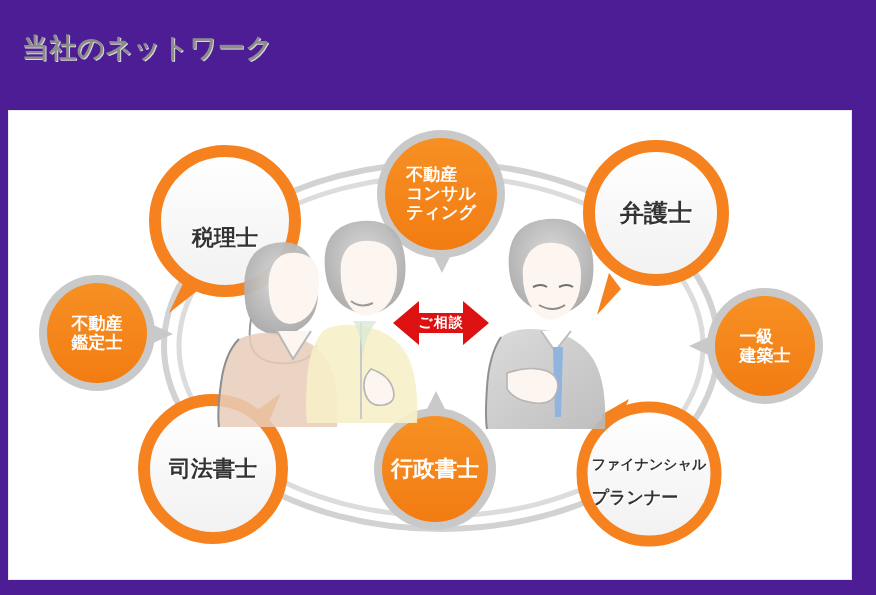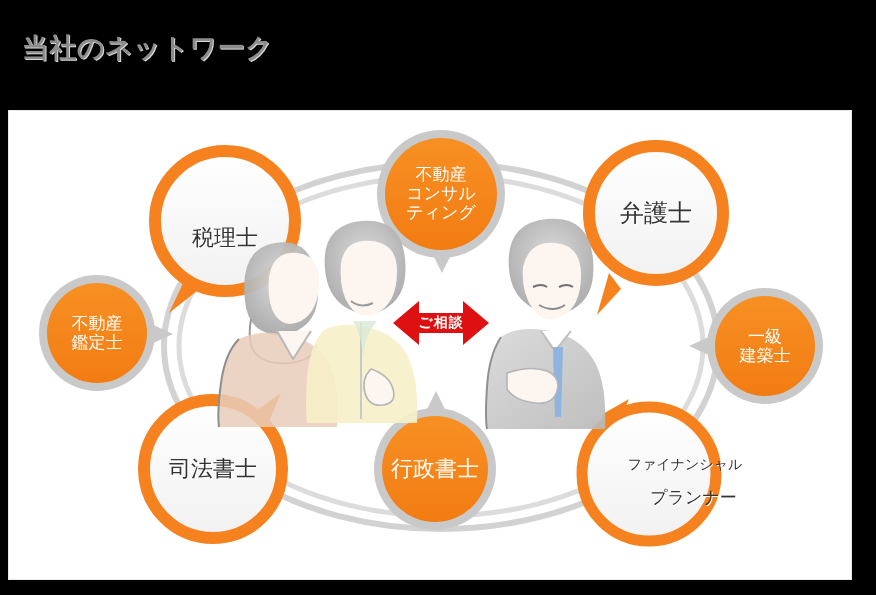--- a/index.html
+++ b/index.html
@@ -4,21 +4,21 @@
 <title>network</title>
 <style>
   html,body{margin:0;padding:0;}
   body{
     width:876px;height:595px;
     background:#f4f4f4;
     font-family:"DejaVu Sans","Liberation Sans",sans-serif;
     overflow:hidden;
     position:relative;
   }
-  #root{position:absolute;inset:0;background:#000000;}
+  #root{position:absolute;inset:0;background:#4c1d95;}
 
   
   .heading{
     position:absolute;left:22px;top:30px;width:840px;
     z-index:40;
     line-height:1.30;
     font-weight:bold;
     color:#8c8c8c;
     text-shadow:1px 1px 0 #d8d8d8;
     letter-spacing:.5px;
@@ -35,22 +35,21 @@
     box-sizing:border-box;
     overflow:hidden;
   }
   .panel-inner{position:absolute;inset:0;}
 
   svg.stage{position:absolute;left:0;top:0;width:876px;height:595px;overflow:visible;}
 
   
   .nodelabel{
     position:absolute;
-    text-align:center;
-    font-weight:normal;
+    font-weight:bold;
     line-height:1.12;
     white-space:pre-line;
     pointer-events:none;
     z-index:25;
     transform:translate(-50%,-50%);
   }
   .nodelabel.dark{
     color:#333333;
     text-shadow:1px 1px 0 #ffffff;
   }
@@ -59,21 +58,21 @@
   }
 
   .lbl-tax{font-size:22px;}
   .lbl-lawyer{font-size:24px;}
   .lbl-shiho{font-size:22px;}
   .lbl-gyosei{font-size:22px;}
   .lbl-consult{font-size:17px;}
   .lbl-appraiser{font-size:17px;}
   .lbl-arch{font-size:17px;}
   .lbl-fp{font-size:14px;}
-  .lbl-fp .big{font-size:17px;margin-left:17px;}
+  .lbl-fp .big{font-size:17px;}
 
   
   .arrowtext{
     position:absolute;left:440px;top:322px;
     transform:translate(-50%,-50%);
     color:#ffffff;font-weight:bold;font-size:14px;
     letter-spacing:1px;
     z-index:32;pointer-events:none;
     white-space:nowrap;
   }
@@ -210,21 +209,21 @@
       <div class="nodelabel light lbl-appraiser" style="left:88px;top:222px;">不動産
 鑑定士</div>
 
       <div class="nodelabel light lbl-arch" style="left:756px;top:235px;">一級
 建築士</div>
 
       <div class="nodelabel dark lbl-shiho" style="left:204px;top:358px;">司法書士</div>
 
       <div class="nodelabel light lbl-gyosei" style="left:426px;top:358px;">行政書士</div>
 
-      <div class="nodelabel dark lbl-fp" style="left:676px;top:363px;">
+      <div class="nodelabel dark lbl-fp" style="left:640px;top:363px;">
         <span>ファイナンシャル</span><br>
         <span class="big">プランナー</span>
       </div>
 
       <div class="arrowtext" style="left:432px;top:212px;">ご相談</div>
 
     </div>
   </div>
 </div>
 

